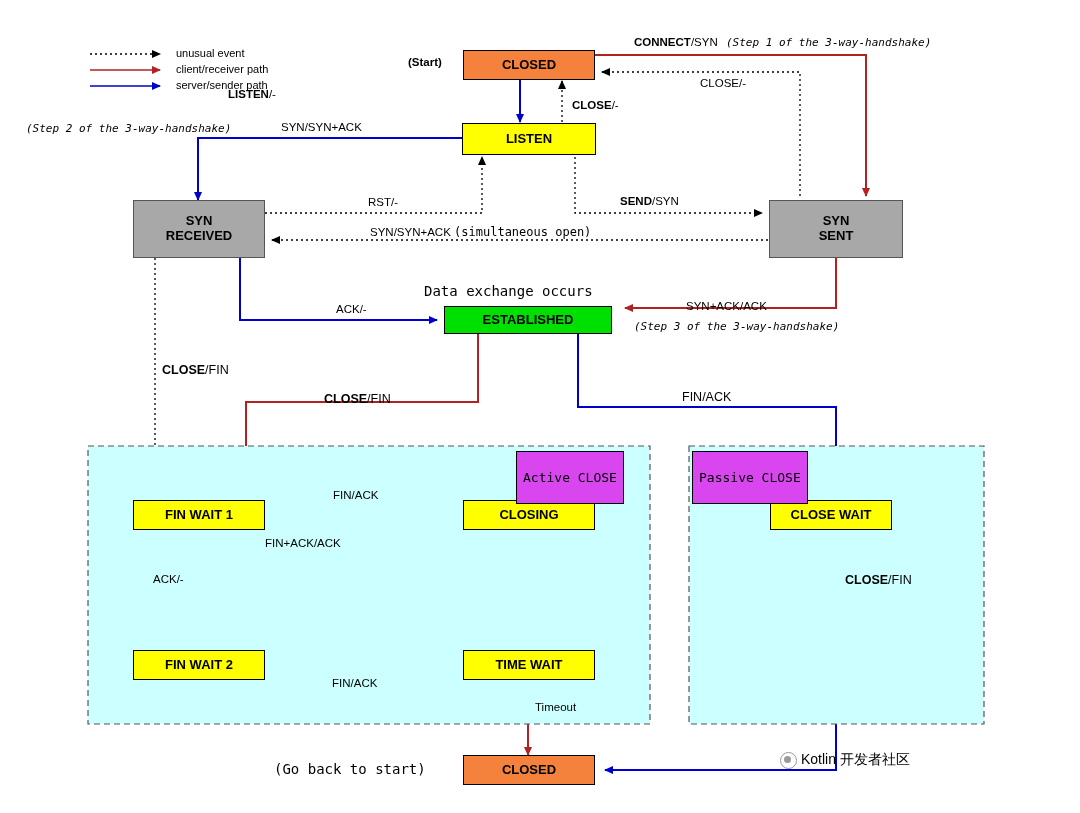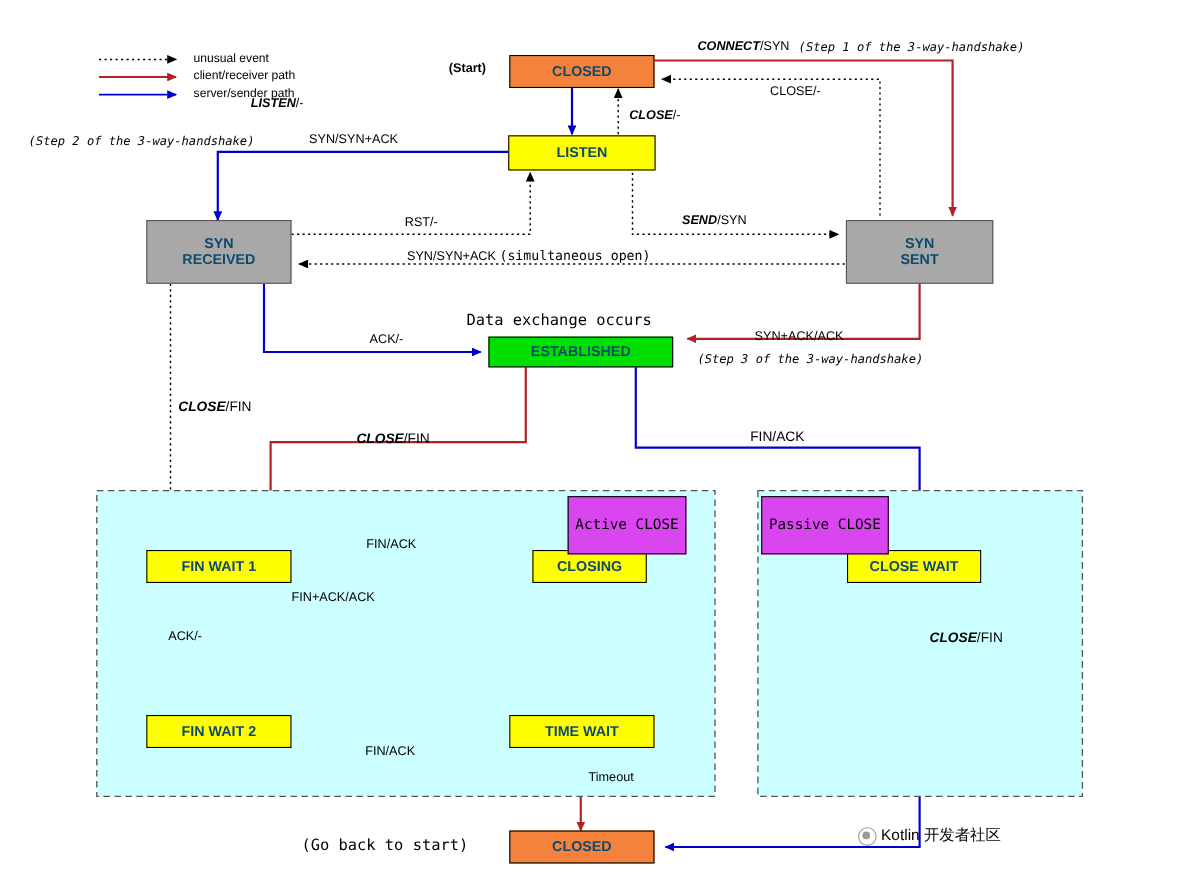--- a/index.html
+++ b/index.html
@@ -27,36 +27,36 @@
   .node {
     position: absolute;
     box-sizing: border-box;
     border: 1px solid #000;
     display: flex;
     align-items: center;
     justify-content: center;
     text-align: center;
     font-weight: bold;
     font-size: 13px;
-    color: #0c4a6e;
+    color: #000000;
     line-height: 1.15;
     z-index: 5;
   }
   .node.yellow { background: #ffff00; }
   .node.orange { background: #f4823c; }
   .node.green  { background: #00e000; }
   .node.gray   { background: #a8a8a8; border: 1px solid #555; }
   .lbl {
     position: absolute;
     font-size: 11.5px;
     color: #000;
     white-space: nowrap;
     z-index: 6;
   }
-  .lbl b { font-weight: bold; font-style: italic; }
+  .lbl b { font-weight: bold; }
   .mono {
     font-family: "DejaVu Sans Mono", "Liberation Mono", monospace;
     font-size: 12px;
   }
   .ital {
     font-style: italic;
     font-family: "DejaVu Sans Mono", "Liberation Mono", monospace;
     font-size: 11px;
   }
   .legend-text {
@@ -201,21 +201,21 @@
   </div>
 
   <div class="node yellow" style="left:133px; top:500px; width:132px; height:30px;">
     <span>FIN WAIT 1</span>
   </div>
 
   <div class="node yellow" style="left:133px; top:650px; width:132px; height:30px;">
     <span>FIN WAIT 2</span>
   </div>
 
-  <div class="node yellow" style="left:463px; top:500px; width:104px; height:30px;margin-left:21px;">
+  <div class="node yellow" style="left:463px; top:500px; width:132px; height:30px;">
     <span>CLOSING</span>
   </div>
 
   <div class="node yellow" style="left:463px; top:650px; width:132px; height:30px;">
     <span>TIME WAIT</span>
   </div>
 
   <div class="node yellow" style="left:770px; top:500px; width:122px; height:30px;">
     <span>CLOSE WAIT</span>
   </div>

